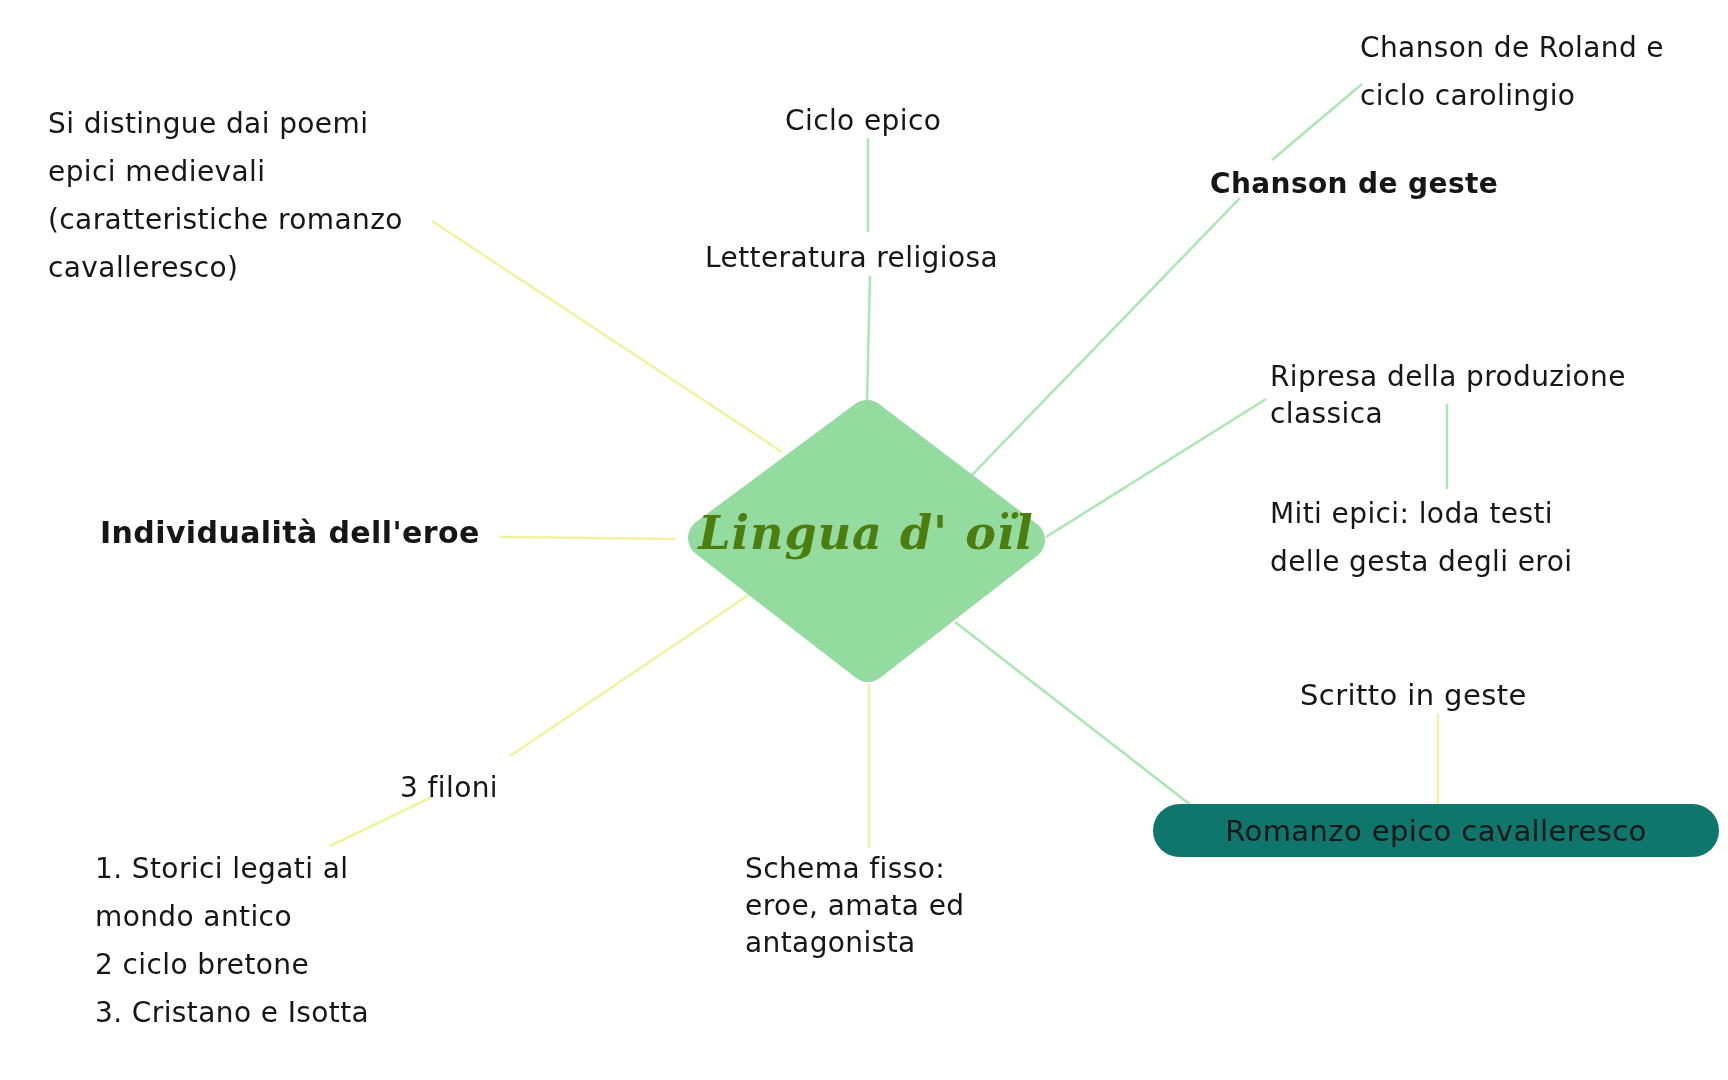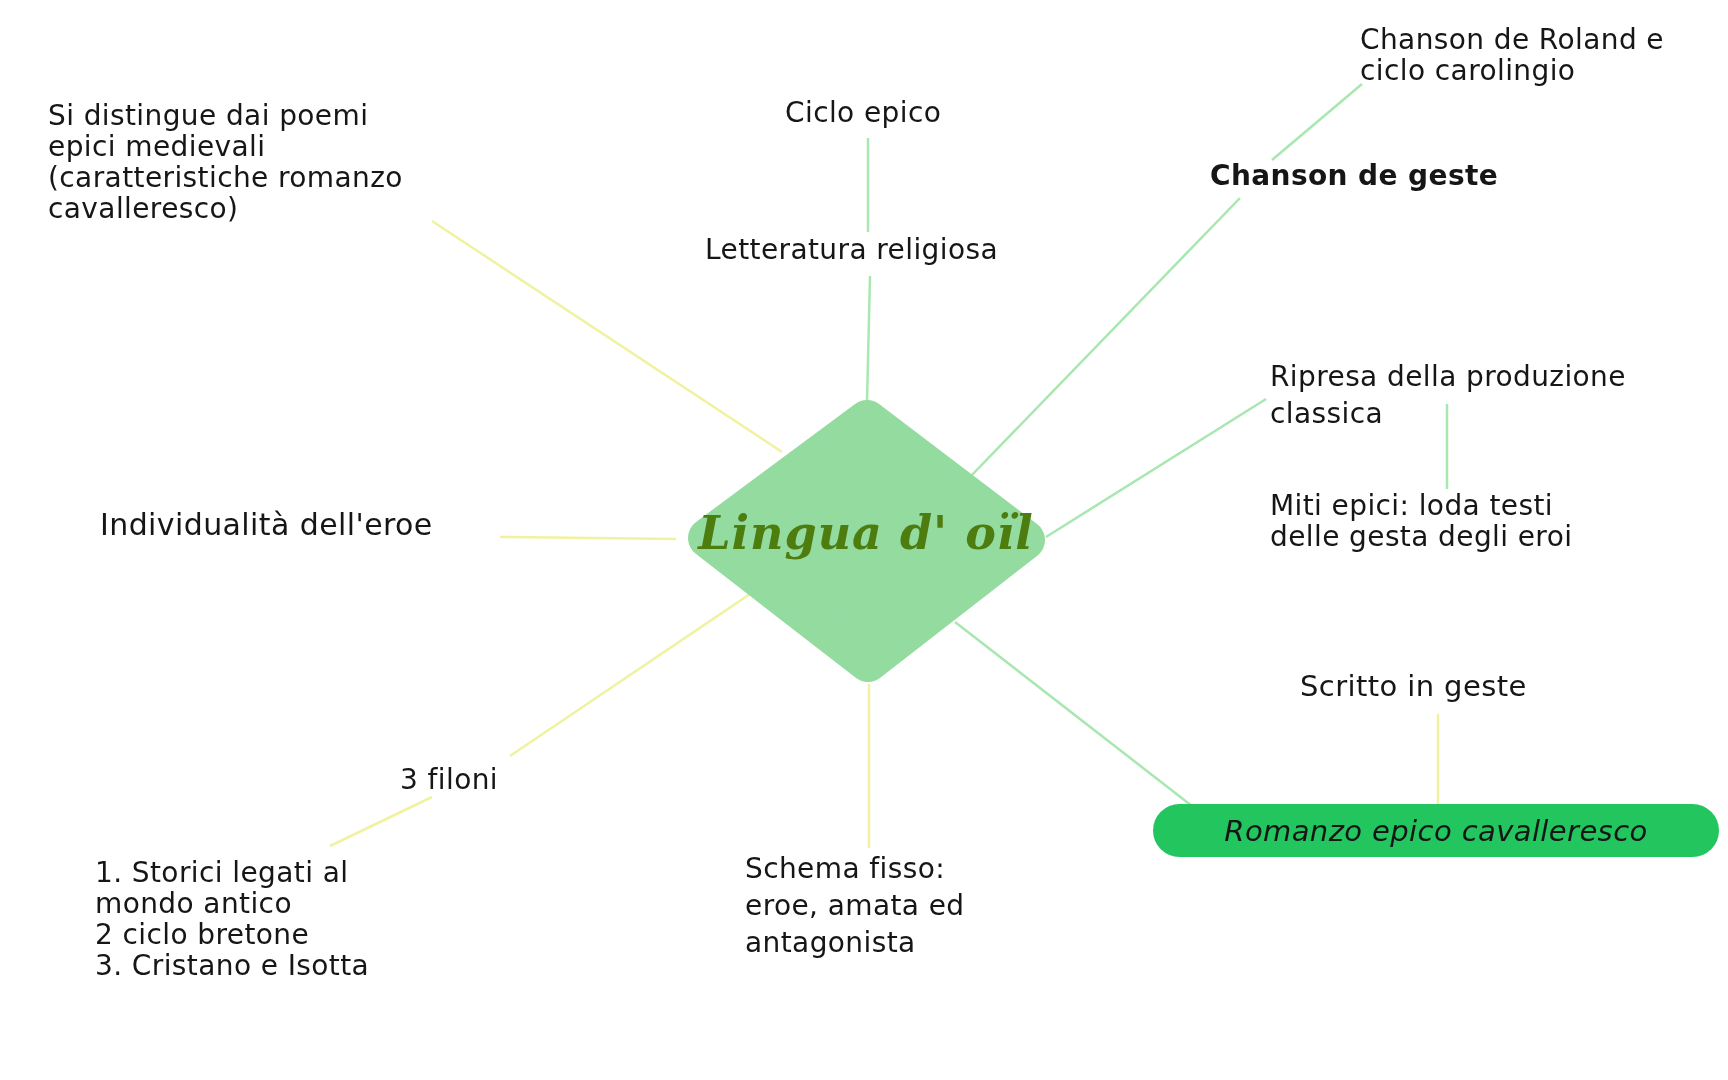--- a/index.html
+++ b/index.html
@@ -10,21 +10,21 @@
     overflow:hidden;
     font-family:"DejaVu Sans",sans-serif;
   }
   #connector-layer{
     position:absolute;left:0;top:0;width:1728px;height:1080px;
   }
   .node{
     position:absolute;
     color:#161616;
     font-size:28px;
-    line-height:31px;
+    line-height:48px;
     letter-spacing:0.4px;
     white-space:pre-line;
     font-family:"DejaVu Sans",sans-serif;
   }
   .center-label{
     position:absolute;
     left:666px;top:506px;width:400px;
     text-align:center;
     font-family:"DejaVu Serif",serif;
     font-style:italic;
@@ -84,31 +84,31 @@
   <div class="node" style="left:1210px;top:160px;font-weight:bold;">Chanson de geste</div>
 
   <div class="node" style="left:705px;top:234px;">Letteratura religiosa</div>
 
   <div class="node" style="left:1270px;top:358px;line-height:37px;">Ripresa della produzione
 classica</div>
 
   <div class="node" style="left:1270px;top:490px;">Miti epici: loda testi
 delle gesta degli eroi</div>
 
-  <div class="node" style="left:100px;top:509px;font-size:30px;">Individualità dell'eroe</div>
+  <div class="node" style="left:100px;top:509px;font-size:30px;font-weight:bold;">Individualità dell'eroe</div>
 
   <div class="node" style="left:1300px;top:671px;font-size:29px;">Scritto in geste</div>
 
-  <div class="pill" style="background: #22c55e; font-style: italic;">
+  <div class="pill" style="background: #0f766e;">
     <span>Romanzo epico cavalleresco</span>
   </div>
 
   <div class="node" style="left:400px;top:764px;">3 filoni</div>
 
-  <div class="node" style="left:95px;top:845px;margin-top:12px;">1. Storici legati al
+  <div class="node" style="left:95px;top:845px;">1. Storici legati al
 mondo antico
 2 ciclo bretone
 3. Cristano e Isotta</div>
 
   <div class="node" style="left:745px;top:850px;line-height:37px;">Schema fisso:
 eroe, amata ed
 antagonista</div>
 
 </div>
 

